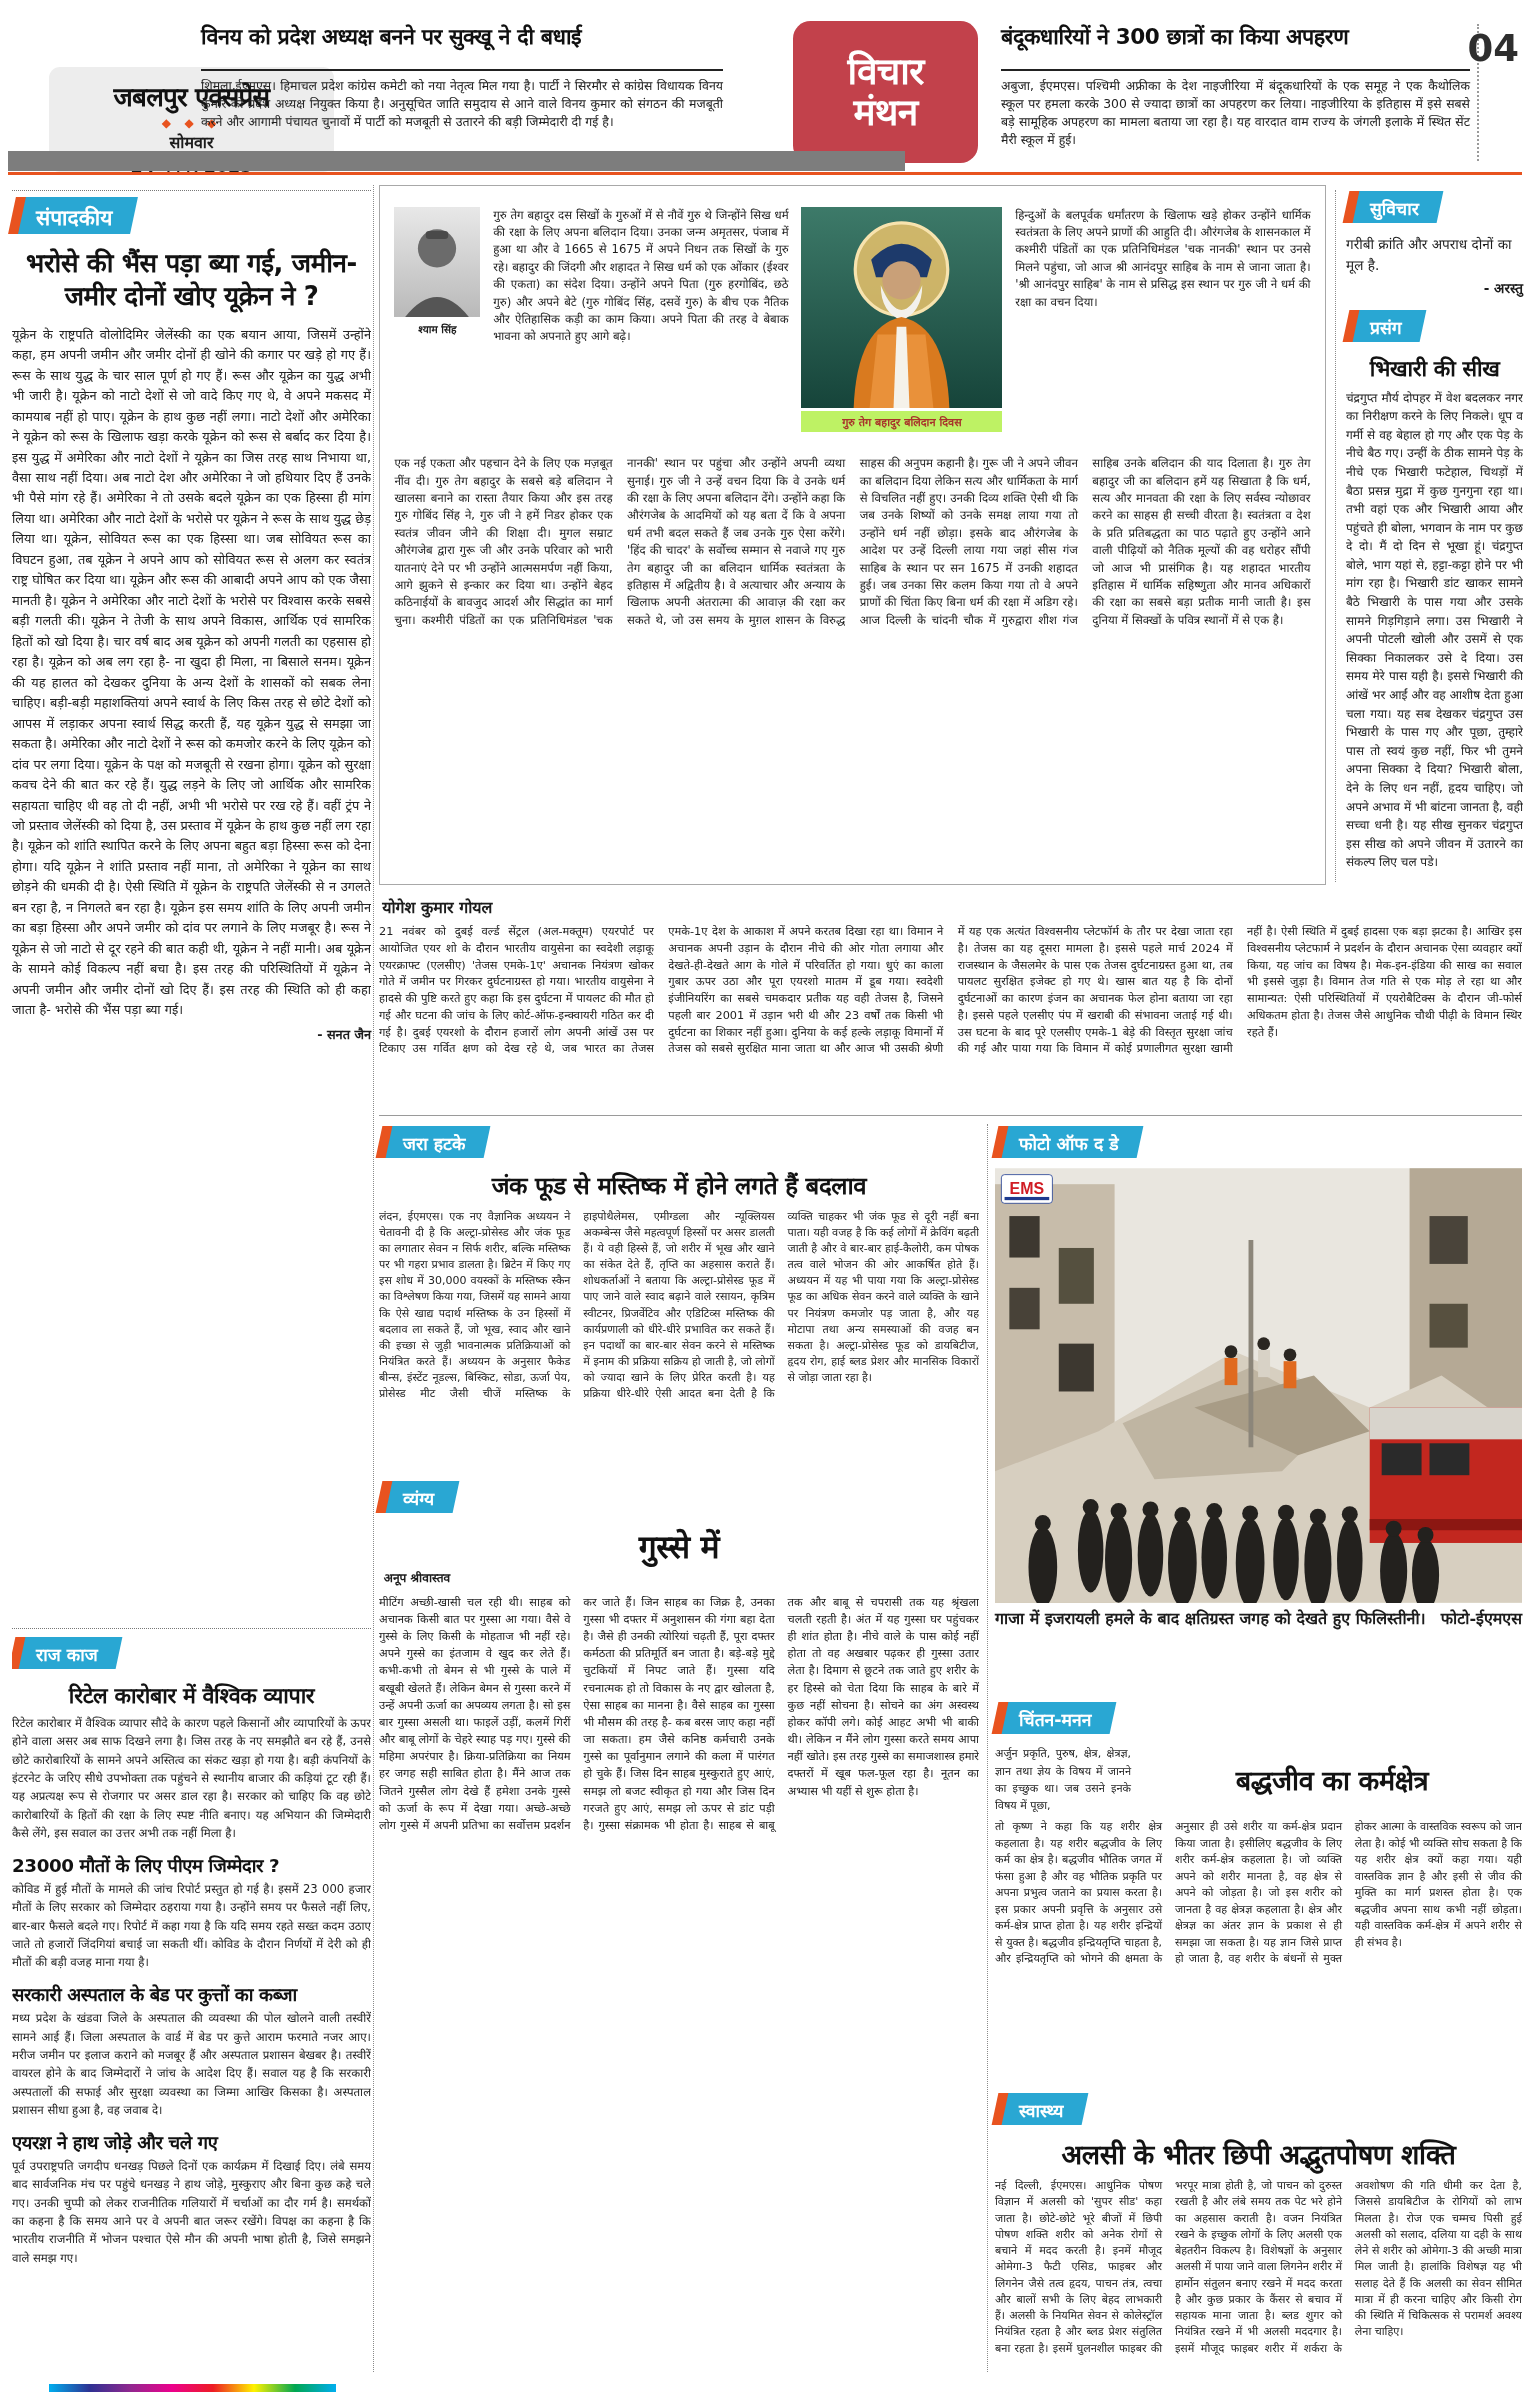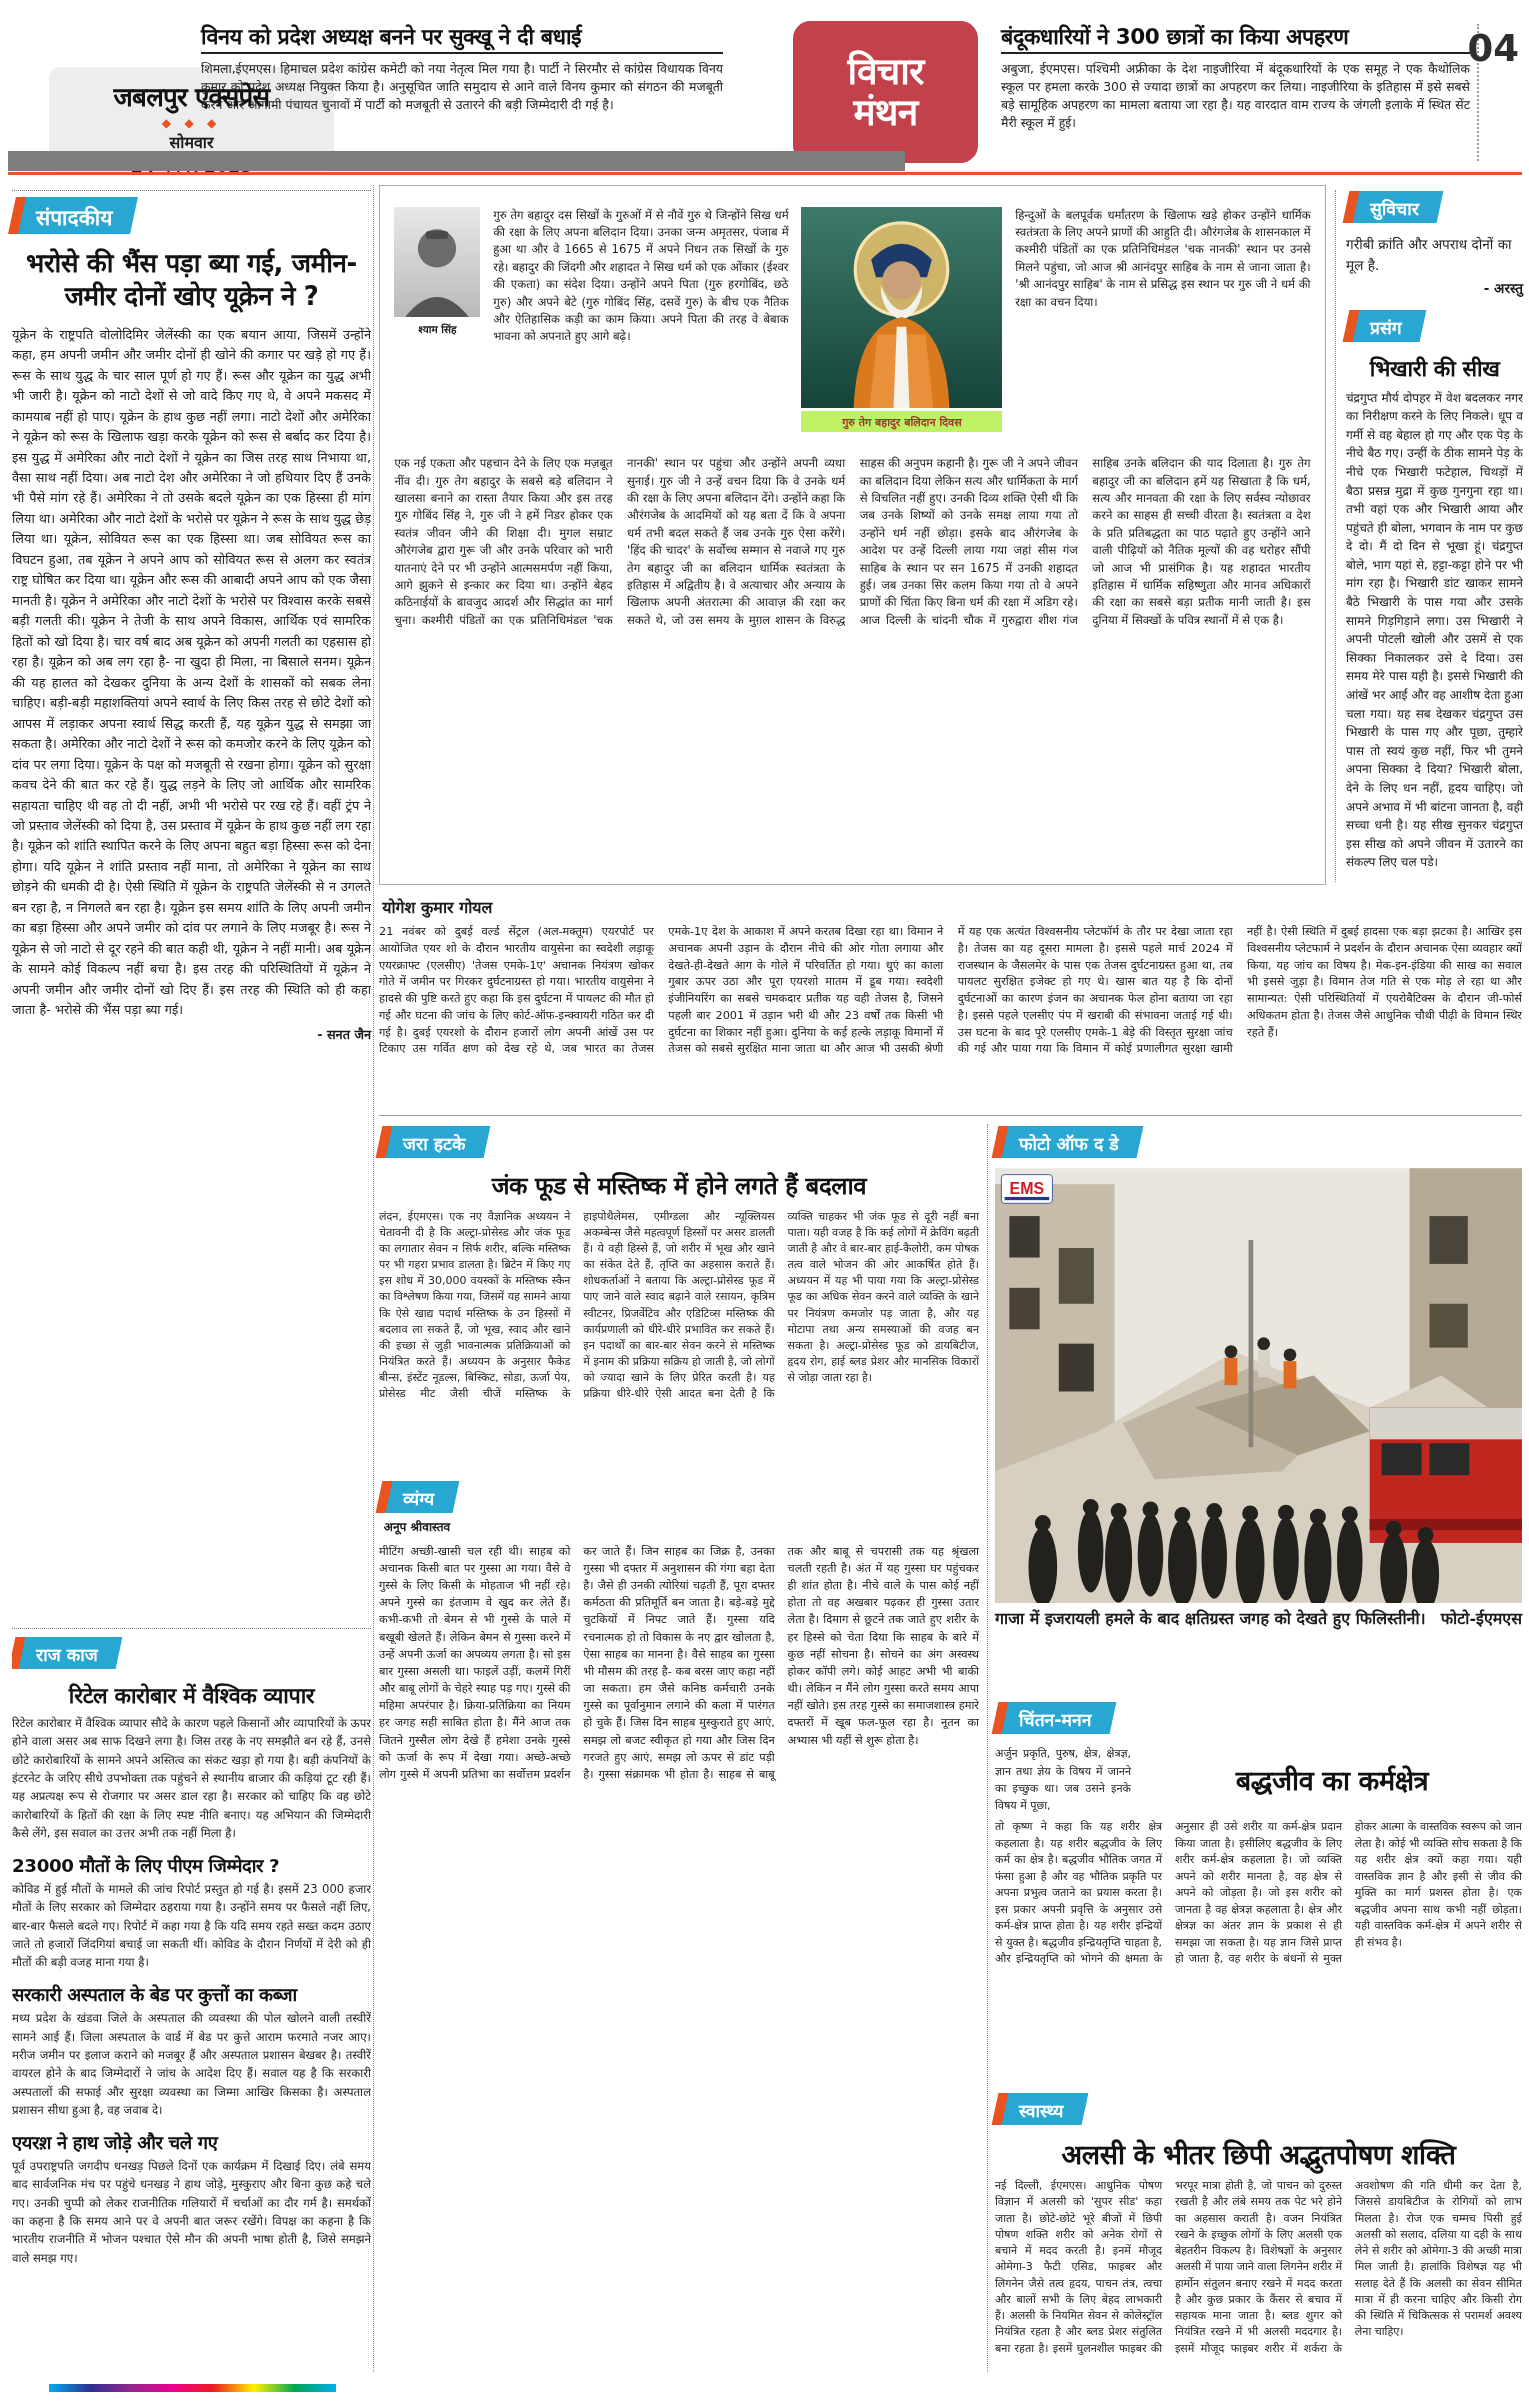--- a/index.html
+++ b/index.html
@@ -8,21 +8,21 @@
   .abs{position:absolute;}
   
   .masthead{left:49px;top:67px;width:285px;height:105px;background:#ededed;border-radius:11px;
             text-align:center;padding-top:11px;box-sizing:border-box;}
   .masthead .name{font-size:26px;font-weight:bold;letter-spacing:-0.8px;color:#111;}
   .masthead .diamonds{color:#e8531f;font-size:12px;letter-spacing:4.8px;margin:1.6px 0;}
   .masthead .day{font-size:16px;font-weight:bold;}
   .masthead .date{font-size:17.5px;font-weight:bold;}
   .brief{box-sizing:border-box;}
   .brief .bh{font-size:21.5px;font-weight:bold;color:#101010;border-bottom:2.4px solid #222;
-             padding-bottom:2px;margin-bottom:6.4px;letter-spacing:-0.4px;}
+             padding-bottom:19px;margin-bottom:6.4px;letter-spacing:-0.4px;}
   .brief .bb{font-size:12.4px;line-height:1.45;text-align:justify;color:#222;font-weight:500;}
   .nameplate{left:793px;top:21px;width:185px;height:142px;background:#c2414b;border-radius:17.5px;
              color:#fff;display:flex;flex-direction:column;align-items:center;justify-content:center;
              font-weight:bold;font-size:37px;line-height:1.12;letter-spacing:-0.8px;}
   .pagenum{right:11px;top:27px;font-size:37px;font-weight:bold;color:#2e2e2e;}
   .hdr-dots{left:1477px;top:24px;width:0;height:137px;border-left:2.4px dotted #9a9a9a;}
   .graybar{left:8px;top:151px;width:897px;height:20px;background:#7d7d7d;}
   .orangerule{left:8px;top:172px;width:1514px;height:3.2px;background:#e8531f;}
   
   .sec-tag{position:relative;display:inline-block;height:37px;margin-bottom:4.8px;}
@@ -266,20 +266,21 @@
     <span>फोटो-ईएमएस</span>
   </div>
 </div>
 
 <div class="abs" style="left:379px;top:1481px;width:600px;">
   <div class="sec-tag sm">
     <span class="wedge"></span>
     <span class="bg"></span>
     <span class="label">व्यंग्य</span>
   </div>
+  <div class="headline" style="font-size:32px;text-align:center;margin:6.4px 0 1.6px 0;">गुस्से में</div>
   <div style="font-weight:bold;font-size:12px;margin:0 0 8px 4.8px;">अनूप श्रीवास्तव</div>
   <div class="body-txt cols3 clip" style="font-size:11.3px;line-height:1.52;max-height:765px;">मीटिंग अच्छी-खासी चल रही थी। साहब को अचानक किसी बात पर गुस्सा आ गया। वैसे वे गुस्से के लिए किसी के मोहताज भी नहीं रहे। अपने गुस्से का इंतजाम वे खुद कर लेते हैं। कभी-कभी तो बेमन से भी गुस्से के पाले में बखूबी खेलते हैं। लेकिन बेमन से गुस्सा करने में उन्हें अपनी ऊर्जा का अपव्यय लगता है। सो इस बार गुस्सा असली था। फाइलें उड़ीं, कलमें गिरीं और बाबू लोगों के चेहरे स्याह पड़ गए। गुस्से की महिमा अपरंपार है। क्रिया-प्रतिक्रिया का नियम हर जगह सही साबित होता है। मैंने आज तक जितने गुस्सैल लोग देखे हैं हमेशा उनके गुस्से को ऊर्जा के रूप में देखा गया। अच्छे-अच्छे लोग गुस्से में अपनी प्रतिभा का सर्वोत्तम प्रदर्शन कर जाते हैं। जिन साहब का जिक्र है, उनका गुस्सा भी दफ्तर में अनुशासन की गंगा बहा देता है। जैसे ही उनकी त्योरियां चढ़ती हैं, पूरा दफ्तर कर्मठता की प्रतिमूर्ति बन जाता है। बड़े-बड़े मुद्दे चुटकियों में निपट जाते हैं। गुस्सा यदि रचनात्मक हो तो विकास के नए द्वार खोलता है, ऐसा साहब का मानना है। वैसे साहब का गुस्सा भी मौसम की तरह है- कब बरस जाए कहा नहीं जा सकता। हम जैसे कनिष्ठ कर्मचारी उनके गुस्से का पूर्वानुमान लगाने की कला में पारंगत हो चुके हैं। जिस दिन साहब मुस्कुराते हुए आएं, समझ लो बजट स्वीकृत हो गया और जिस दिन गरजते हुए आएं, समझ लो ऊपर से डांट पड़ी है। गुस्सा संक्रामक भी होता है। साहब से बाबू तक और बाबू से चपरासी तक यह श्रृंखला चलती रहती है। अंत में यह गुस्सा घर पहुंचकर ही शांत होता है। नीचे वाले के पास कोई नहीं होता तो वह अखबार पढ़कर ही गुस्सा उतार लेता है। दिमाग से छूटने तक जाते हुए शरीर के हर हिस्से को चेता दिया कि साहब के बारे में कुछ नहीं सोचना है। सोचने का अंग अस्वस्थ होकर कॉपी लगे। कोई आहट अभी भी बाकी थी। लेकिन न मैंने लोग गुस्सा करते समय आपा नहीं खोते। इस तरह गुस्से का समाजशास्त्र हमारे दफ्तरों में खूब फल-फूल रहा है। नूतन का अभ्यास भी यहीं से शुरू होता है।</div>
 </div>
 
 <div class="abs" style="left:995px;top:1702px;width:527px;">
   <div class="sec-tag sm">
     <span class="wedge"></span>
     <span class="bg"></span>
     <span class="label">चिंतन-मनन</span>
   </div>

